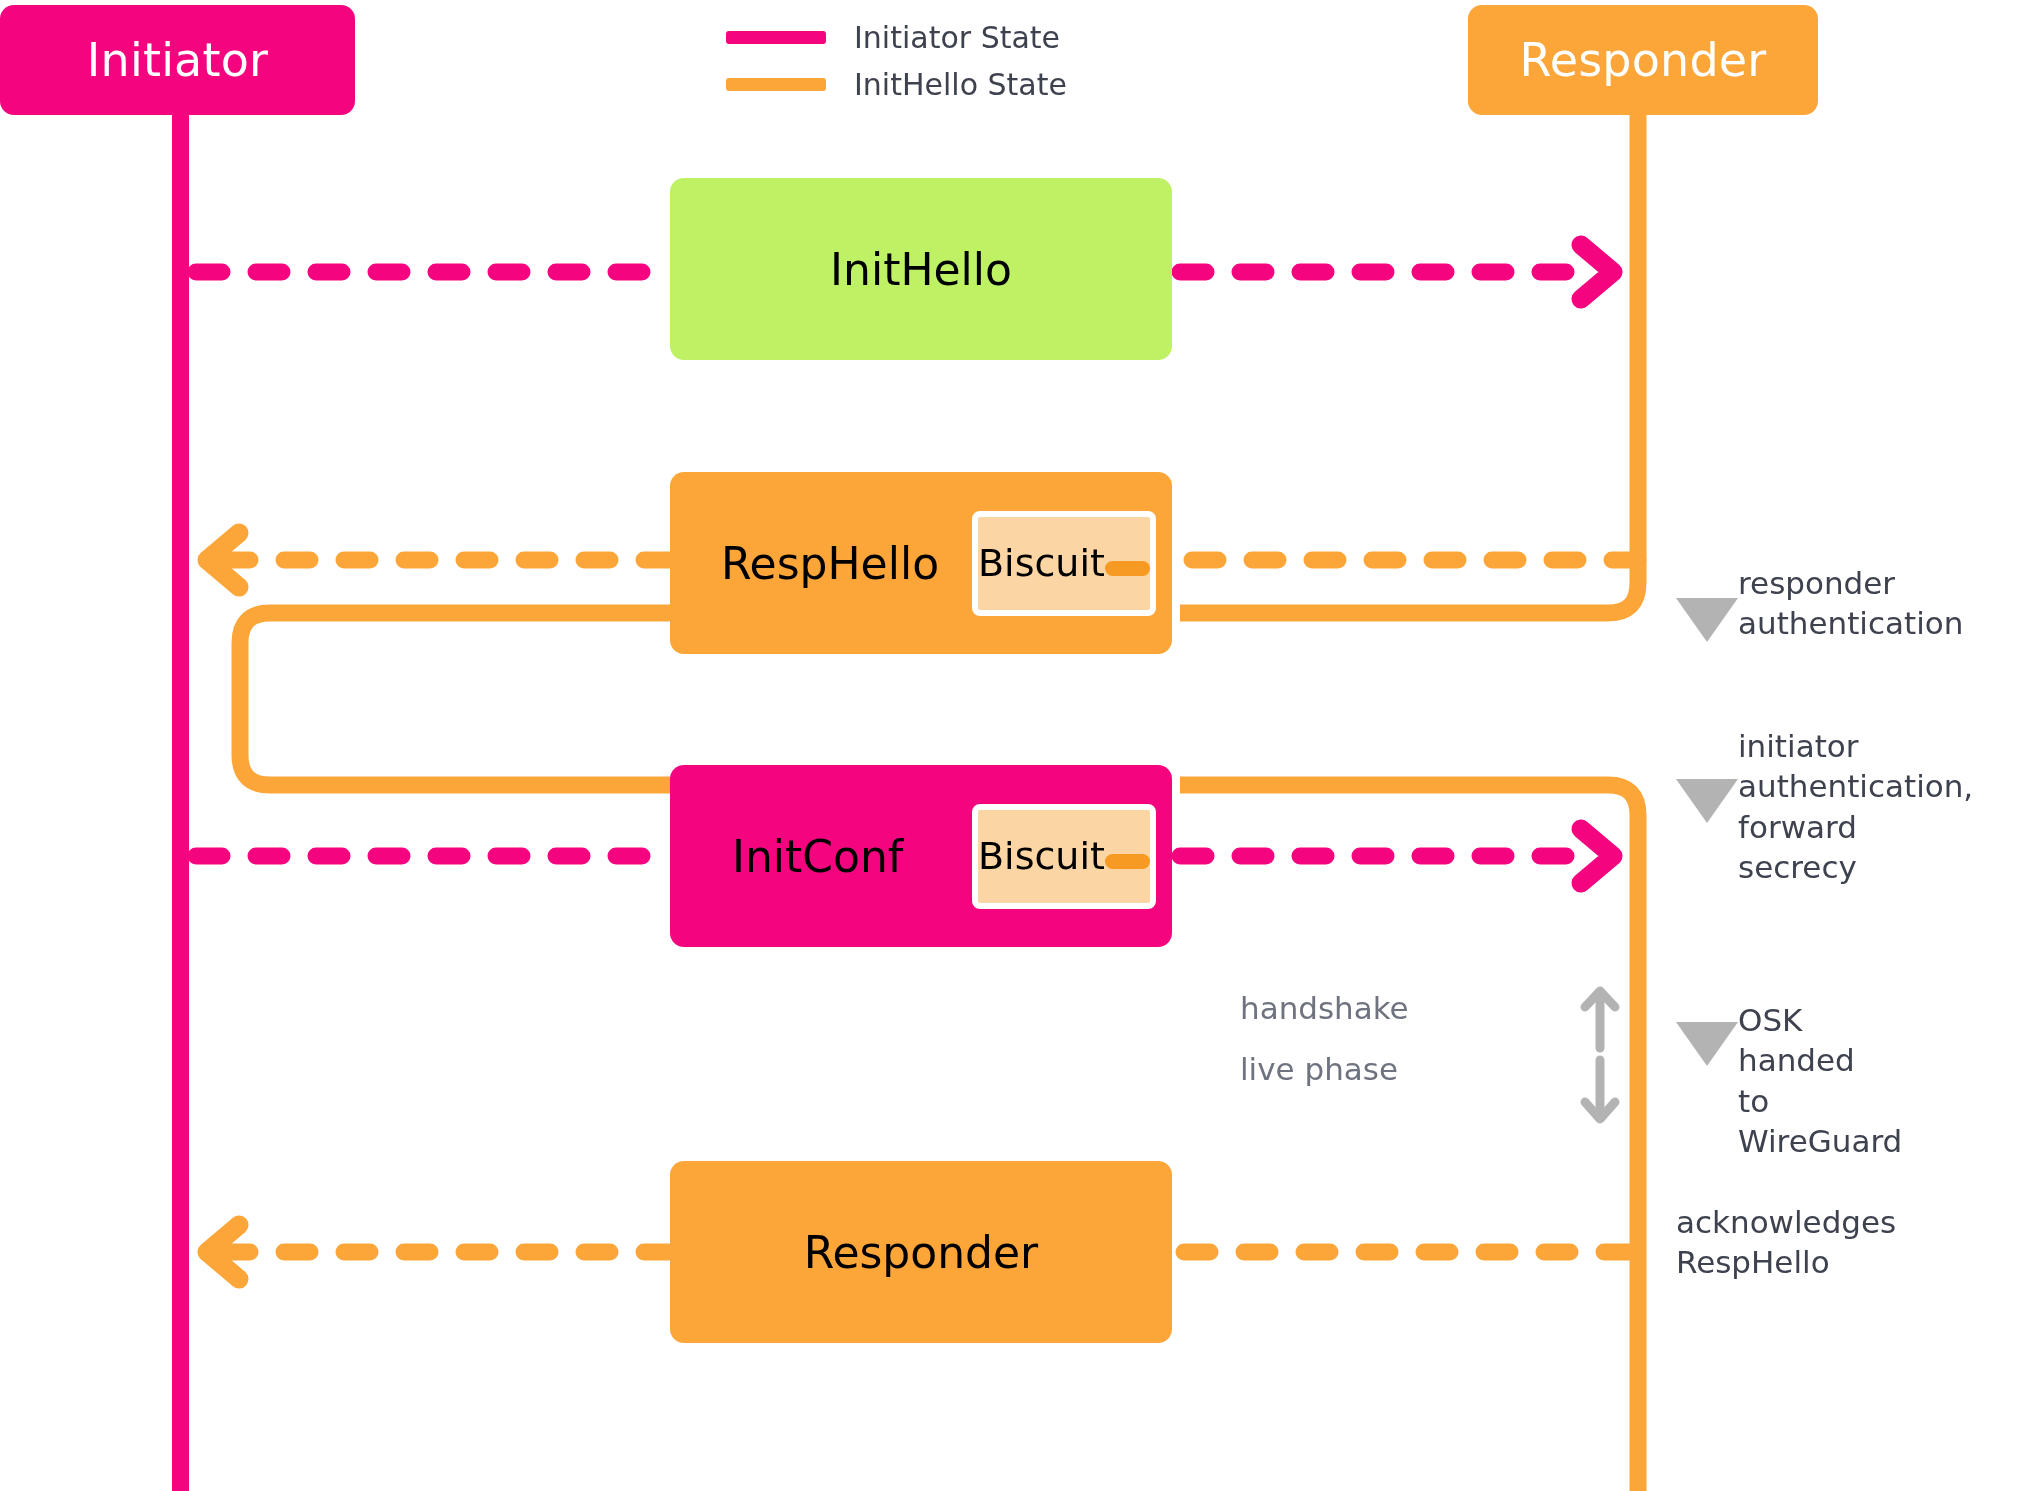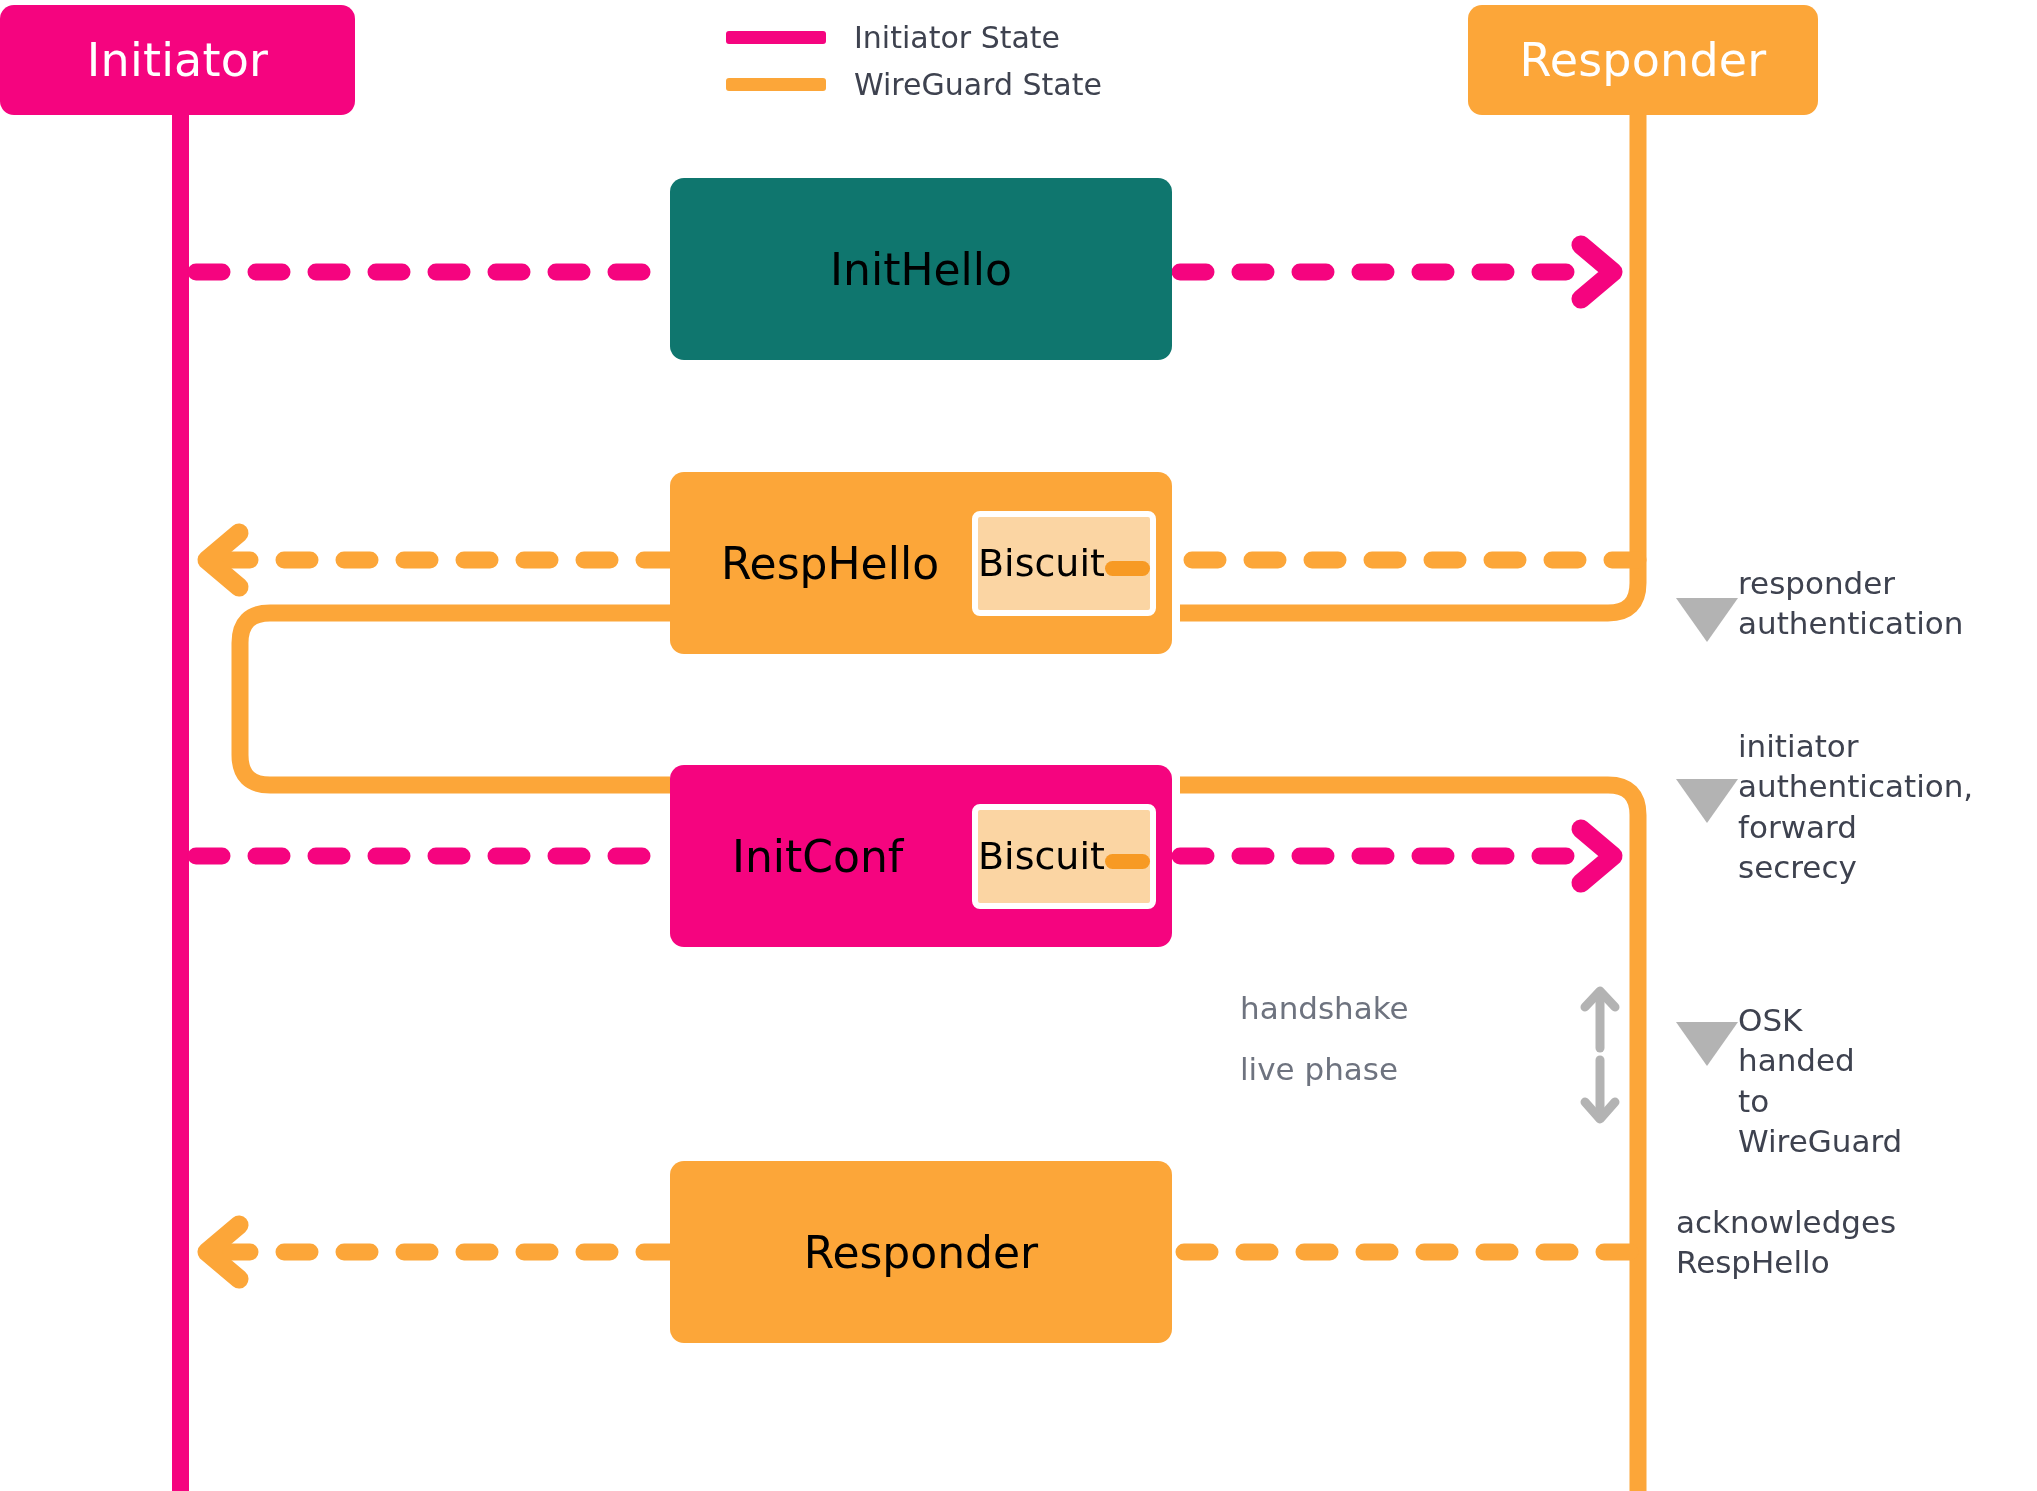--- a/index.html
+++ b/index.html
@@ -130,25 +130,25 @@
     <span>Responder</span>
   </div>
 
   <div id="legend">
     <div class="legend-row">
       <span class="legend-swatch" style="background:#F5047F;"></span>
       <span class="legend-label">Initiator State</span>
     </div>
     <div class="legend-row">
       <span class="legend-swatch" style="background:#FCA639;"></span>
-      <span class="legend-label">WireGuard State</span>
+      <span class="legend-label">InitHello State</span>
     </div>
   </div>
 
-  <div class="msg-box msg-centered" id="msg-init-hello" style="top:178px;background:#0f766e;">
+  <div class="msg-box msg-centered" id="msg-init-hello" style="top:178px;background:#bef264;">
     <span class="msg-label">InitHello</span>
   </div>
 
   <div class="msg-box" id="msg-resp-hello" style="top:472px;background:#FCA639;text-decoration:underline;">
     <span class="msg-label" style="left:51px;">RespHello</span>
     <div class="biscuit" style="left:302px;top:39px;">
       <span class="biscuit-label">Biscuit</span>
       <span class="biscuit-bar"></span>
     </div>
   </div>

